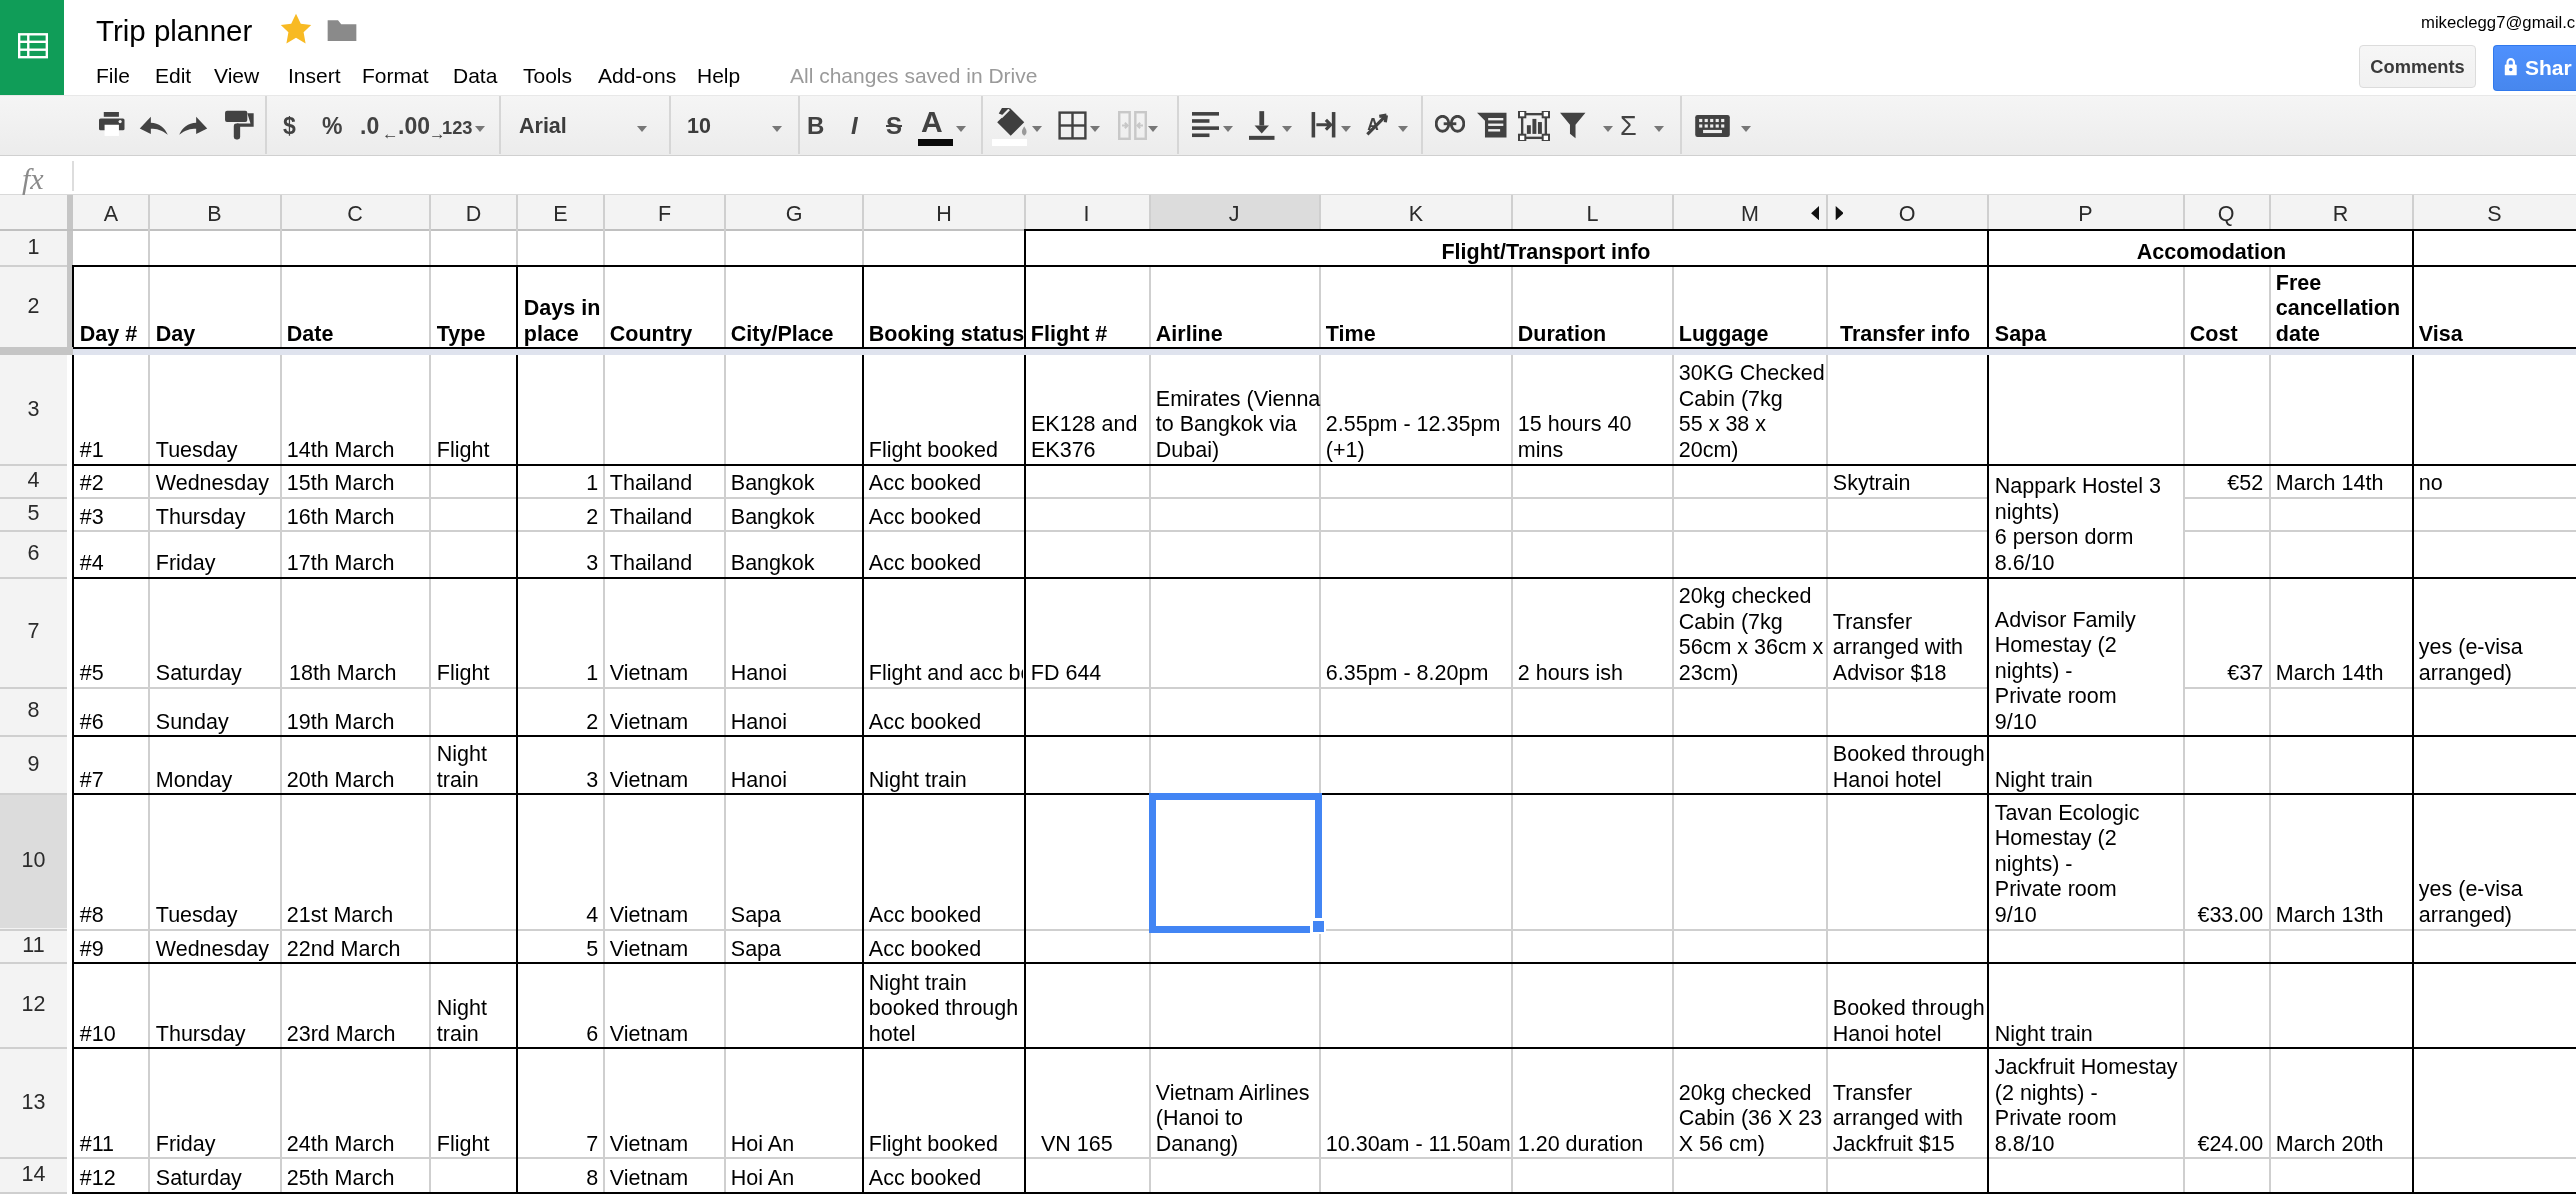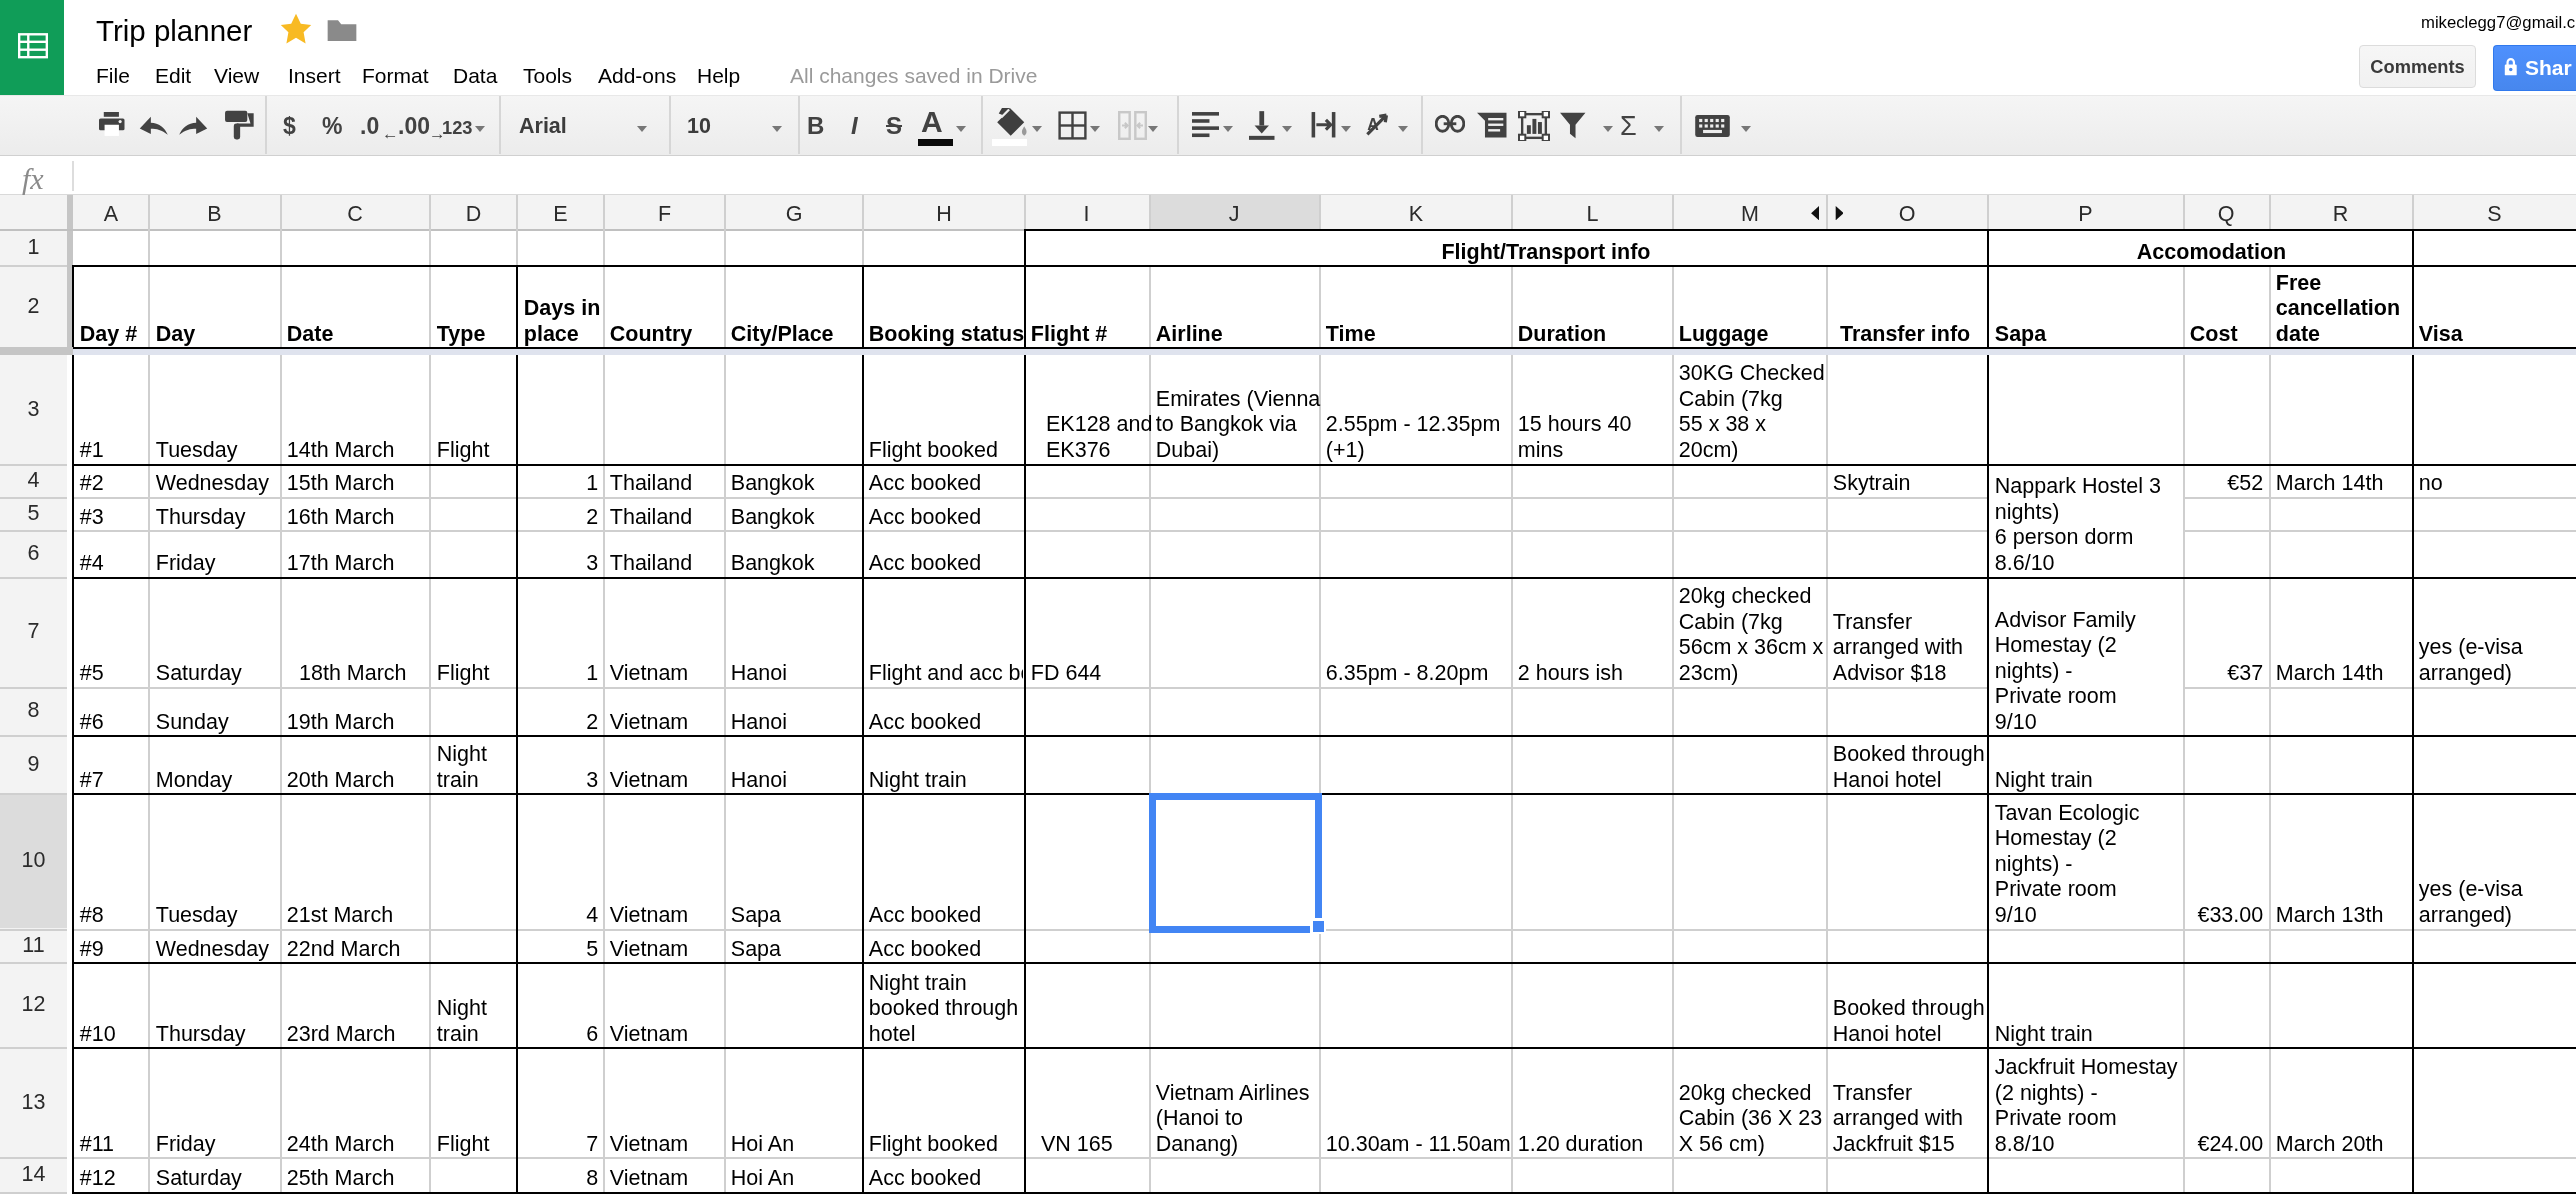--- a/index.html
+++ b/index.html
@@ -311,21 +311,21 @@
 <div class="c b" style="left:1828px;width:159px;bottom:848px;padding:0 12px;box-sizing:border-box">Transfer info</div>
 <div class="c b" style="left:1990px;width:192px;bottom:848px;padding:0 4.8px;box-sizing:border-box">Sapa</div>
 <div class="c b" style="left:2185px;width:83px;bottom:848px;padding:0 4.8px;box-sizing:border-box">Cost</div>
 <div class="c b" style="left:2271px;width:140px;bottom:848px;padding:0 4.8px;box-sizing:border-box">Free<br>cancellation<br>date</div>
 <div class="c b" style="left:2414px;width:160px;bottom:848px;padding:0 4.8px;box-sizing:border-box">Visa</div>
 <div class="c" style="left:75px;width:72px;bottom:732px;padding:0 4.8px;box-sizing:border-box">#1</div>
 <div class="c" style="left:151px;width:128px;bottom:732px;padding:0 4.8px;box-sizing:border-box">Tuesday</div>
 <div class="c" style="left:282px;width:147px;bottom:732px;padding:0 4.8px;box-sizing:border-box">14th March</div>
 <div class="c" style="left:432px;width:84px;bottom:732px;padding:0 4.8px;box-sizing:border-box">Flight</div>
 <div class="c" style="left:864px;width:159px;bottom:732px;padding:0 4.8px;box-sizing:border-box">Flight booked</div>
-<div class="c" style="left:1026px;width:132px;bottom:732px;padding:0 20px;box-sizing:border-box">EK128 and<br>EK376</div>
+<div class="c" style="left:1026px;width:132px;bottom:732px;padding:0 5px;box-sizing:border-box">EK128 and<br>EK376</div>
 <div class="c" style="left:1151px;width:167px;bottom:732px;padding:0 4.8px;box-sizing:border-box">Emirates (Vienna<br>to Bangkok via<br>Dubai)</div>
 <div class="c" style="left:1321px;width:189px;bottom:732px;padding:0 4.8px;box-sizing:border-box">2.55pm - 12.35pm<br>(+1)</div>
 <div class="c" style="left:1513px;width:158px;bottom:732px;padding:0 4.8px;box-sizing:border-box">15 hours 40<br>mins</div>
 <div class="c" style="left:1674px;width:151px;bottom:732px;padding:0 4.8px;box-sizing:border-box">30KG Checked<br>Cabin (7kg<br>55 x 38 x<br>20cm)</div>
 <div class="c" style="left:75px;width:72px;bottom:699px;padding:0 4.8px;box-sizing:border-box">#2</div>
 <div class="c" style="left:151px;width:128px;bottom:699px;padding:0 4.8px;box-sizing:border-box">Wednesday</div>
 <div class="c" style="left:282px;width:147px;bottom:699px;padding:0 4.8px;box-sizing:border-box">15th March</div>
 <div class="c" style="left:519px;width:84px;bottom:699px;padding:0 4.8px;box-sizing:border-box;text-align:right">1</div>
 <div class="c" style="left:605px;width:118px;bottom:699px;padding:0 4.8px;box-sizing:border-box">Thailand</div>
 <div class="c" style="left:726px;width:135px;bottom:699px;padding:0 4.8px;box-sizing:border-box">Bangkok</div>
@@ -344,21 +344,21 @@
 <div class="c" style="left:864px;width:159px;bottom:665px;padding:0 4.8px;box-sizing:border-box">Acc booked</div>
 <div class="c" style="left:75px;width:72px;bottom:619px;padding:0 4.8px;box-sizing:border-box">#4</div>
 <div class="c" style="left:151px;width:128px;bottom:619px;padding:0 4.8px;box-sizing:border-box">Friday</div>
 <div class="c" style="left:282px;width:147px;bottom:619px;padding:0 4.8px;box-sizing:border-box">17th March</div>
 <div class="c" style="left:519px;width:84px;bottom:619px;padding:0 4.8px;box-sizing:border-box;text-align:right">3</div>
 <div class="c" style="left:605px;width:118px;bottom:619px;padding:0 4.8px;box-sizing:border-box">Thailand</div>
 <div class="c" style="left:726px;width:135px;bottom:619px;padding:0 4.8px;box-sizing:border-box">Bangkok</div>
 <div class="c" style="left:864px;width:159px;bottom:619px;padding:0 4.8px;box-sizing:border-box">Acc booked</div>
 <div class="c" style="left:75px;width:72px;bottom:509px;padding:0 4.8px;box-sizing:border-box">#5</div>
 <div class="c" style="left:151px;width:128px;bottom:509px;padding:0 4.8px;box-sizing:border-box">Saturday</div>
-<div class="c" style="left:282px;width:169px;bottom:509px;padding:0 17px;box-sizing:border-box">18th March</div>
+<div class="c" style="left:282px;width:169px;bottom:509px;padding:0 7px;box-sizing:border-box">18th March</div>
 <div class="c" style="left:432px;width:84px;bottom:509px;padding:0 4.8px;box-sizing:border-box">Flight</div>
 <div class="c" style="left:519px;width:84px;bottom:509px;padding:0 4.8px;box-sizing:border-box;text-align:right">1</div>
 <div class="c" style="left:605px;width:118px;bottom:509px;padding:0 4.8px;box-sizing:border-box">Vietnam</div>
 <div class="c" style="left:726px;width:135px;bottom:509px;padding:0 4.8px;box-sizing:border-box">Hanoi</div>
 <div class="c" style="left:864px;width:159px;bottom:509px;padding:0 4.8px;box-sizing:border-box;overflow:hidden">Flight and acc booked</div>
 <div class="c" style="left:1026px;width:122px;bottom:509px;padding:0 4.8px;box-sizing:border-box">FD 644</div>
 <div class="c" style="left:1321px;width:189px;bottom:509px;padding:0 4.8px;box-sizing:border-box">6.35pm - 8.20pm</div>
 <div class="c" style="left:1513px;width:158px;bottom:509px;padding:0 4.8px;box-sizing:border-box">2 hours ish</div>
 <div class="c" style="left:1674px;width:151px;bottom:509px;padding:0 4.8px;box-sizing:border-box">20kg checked<br>Cabin (7kg<br>56cm x 36cm x<br>23cm)</div>
 <div class="c" style="left:1828px;width:159px;bottom:509px;padding:0 4.8px;box-sizing:border-box">Transfer<br>arranged with<br>Advisor $18</div>

